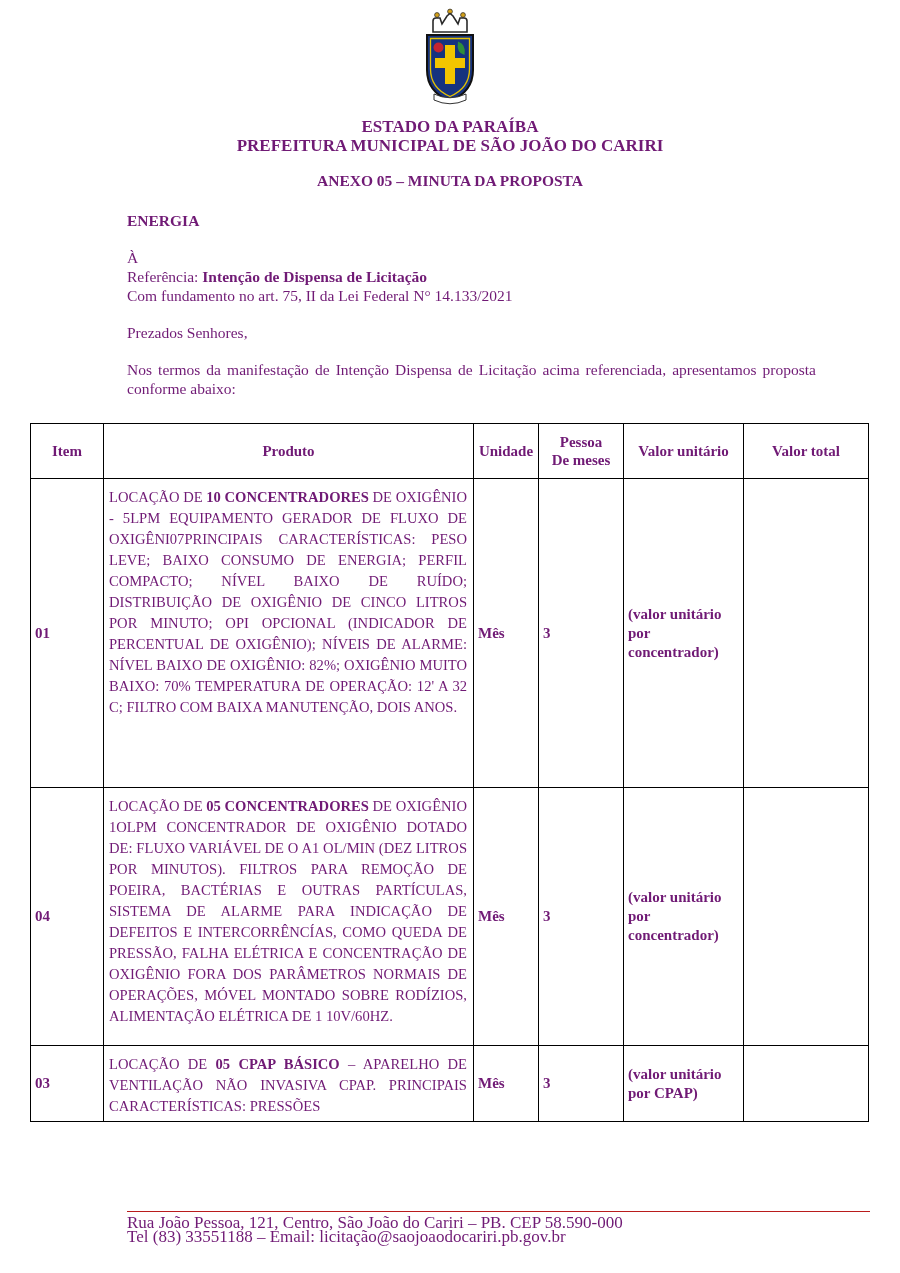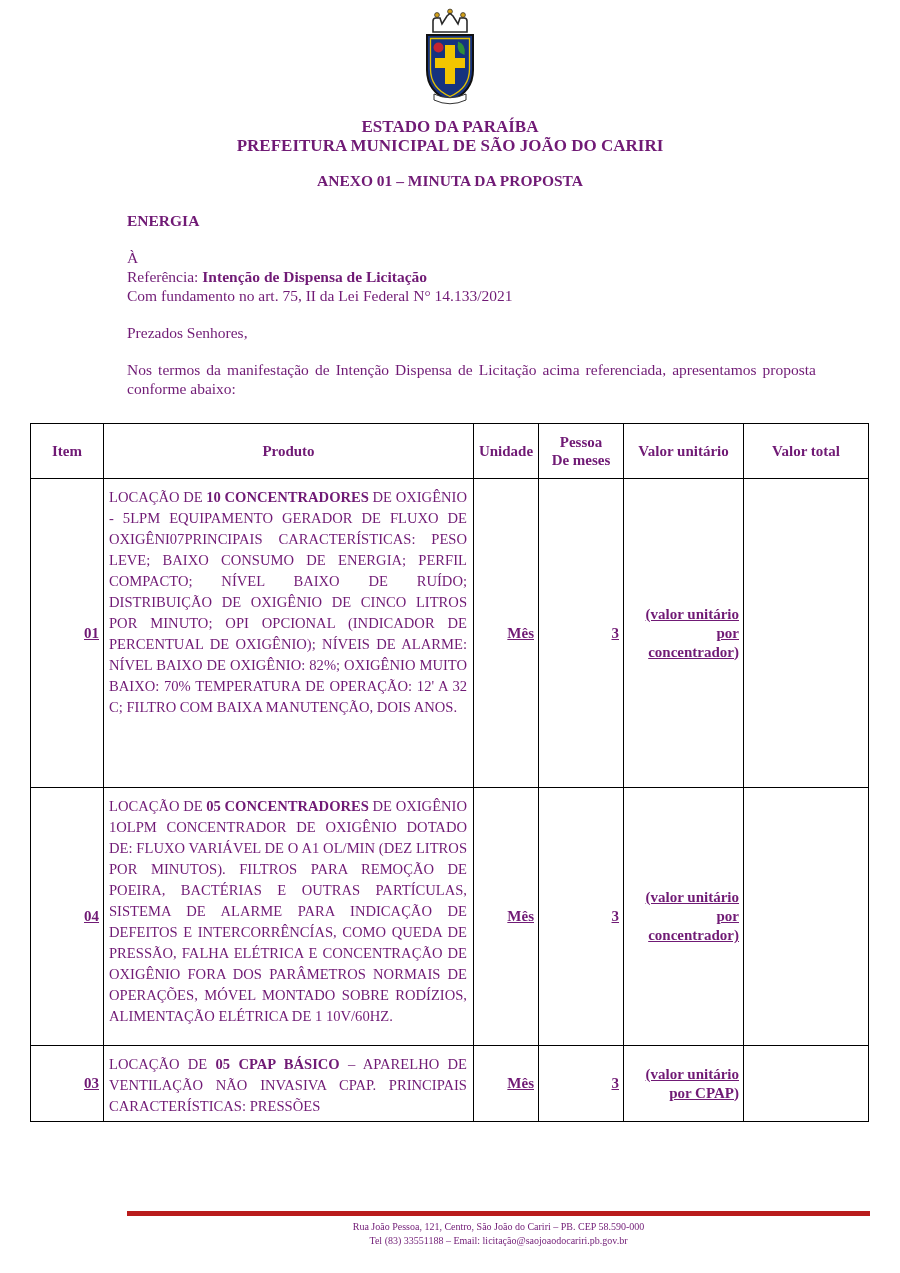--- a/index.html
+++ b/index.html
@@ -19,30 +19,30 @@
   .doc-table {
     border-collapse: collapse; margin-left: 30px; margin-top: 25px;
     table-layout: fixed; width: 838px;
   }
   .doc-table th, .doc-table td { border: 1px solid #000; }
   .doc-table th {
     font-size: 15px; font-weight: bold; text-align: center; vertical-align: middle;
     padding: 4px 2px; line-height: 18px; height: 46px;
   }
   .c-item, .c-unit, .c-qty, .c-val, .c-total {
-    text-align: right; vertical-align: middle; font-weight: bold;
-    font-size: 15px; padding: 2px 4px; line-height: 19px; text-decoration: underline;
+    text-align: left; vertical-align: middle; font-weight: bold;
+    font-size: 15px; padding: 2px 4px; line-height: 19px;
   }
   .c-prod {
     vertical-align: top; text-align: justify; font-size: 14.6px;
     line-height: 21px; padding: 8px 6px 4px 5px;
   }
   .footer {
     position: absolute; left: 127px; right: 30px; top: 1211px;
-    border-top: 5px solid #b91c1c; text-align: center; font-size: 10px;
+    border-top: 1px solid #b91c1c; text-align: left; font-size: 17px;
     line-height: 14px; padding-top: 4px;
   }
 </style>
 </head>
 <body>
 
 <div class="page">
 
   <div class="crest-wrap">
     <svg width="78" height="104" viewBox="0 0 78 104" aria-hidden="true">
@@ -64,21 +64,21 @@
 
       <path d="M23 86 q16 7.5 32 0 l0 6 q-16 7.5 -32 0 Z" fill="#ffffff" stroke="#333" stroke-width="1"></path>
     </svg>
   </div>
 
   <div class="org-header">
     <div>ESTADO DA PARAÍBA</div>
     <div>PREFEITURA MUNICIPAL DE SÃO JOÃO DO CARIRI</div>
   </div>
 
-  <div class="anexo-title">ANEXO 01 – MINUTA DA PROPOSTA</div>
+  <div class="anexo-title">ANEXO 05 – MINUTA DA PROPOSTA</div>
 
   <div class="letter">
     <p class="bold gap">ENERGIA</p>
 
     <p>À</p>
 
     <p><span>Referência: </span><span class="bold">Intenção de Dispensa de Licitação</span></p>
     <p class="gap">Com fundamento no art. 75, II da Lei Federal N° 14.133/2021</p>
 
     <p class="gap">Prezados Senhores,</p>

